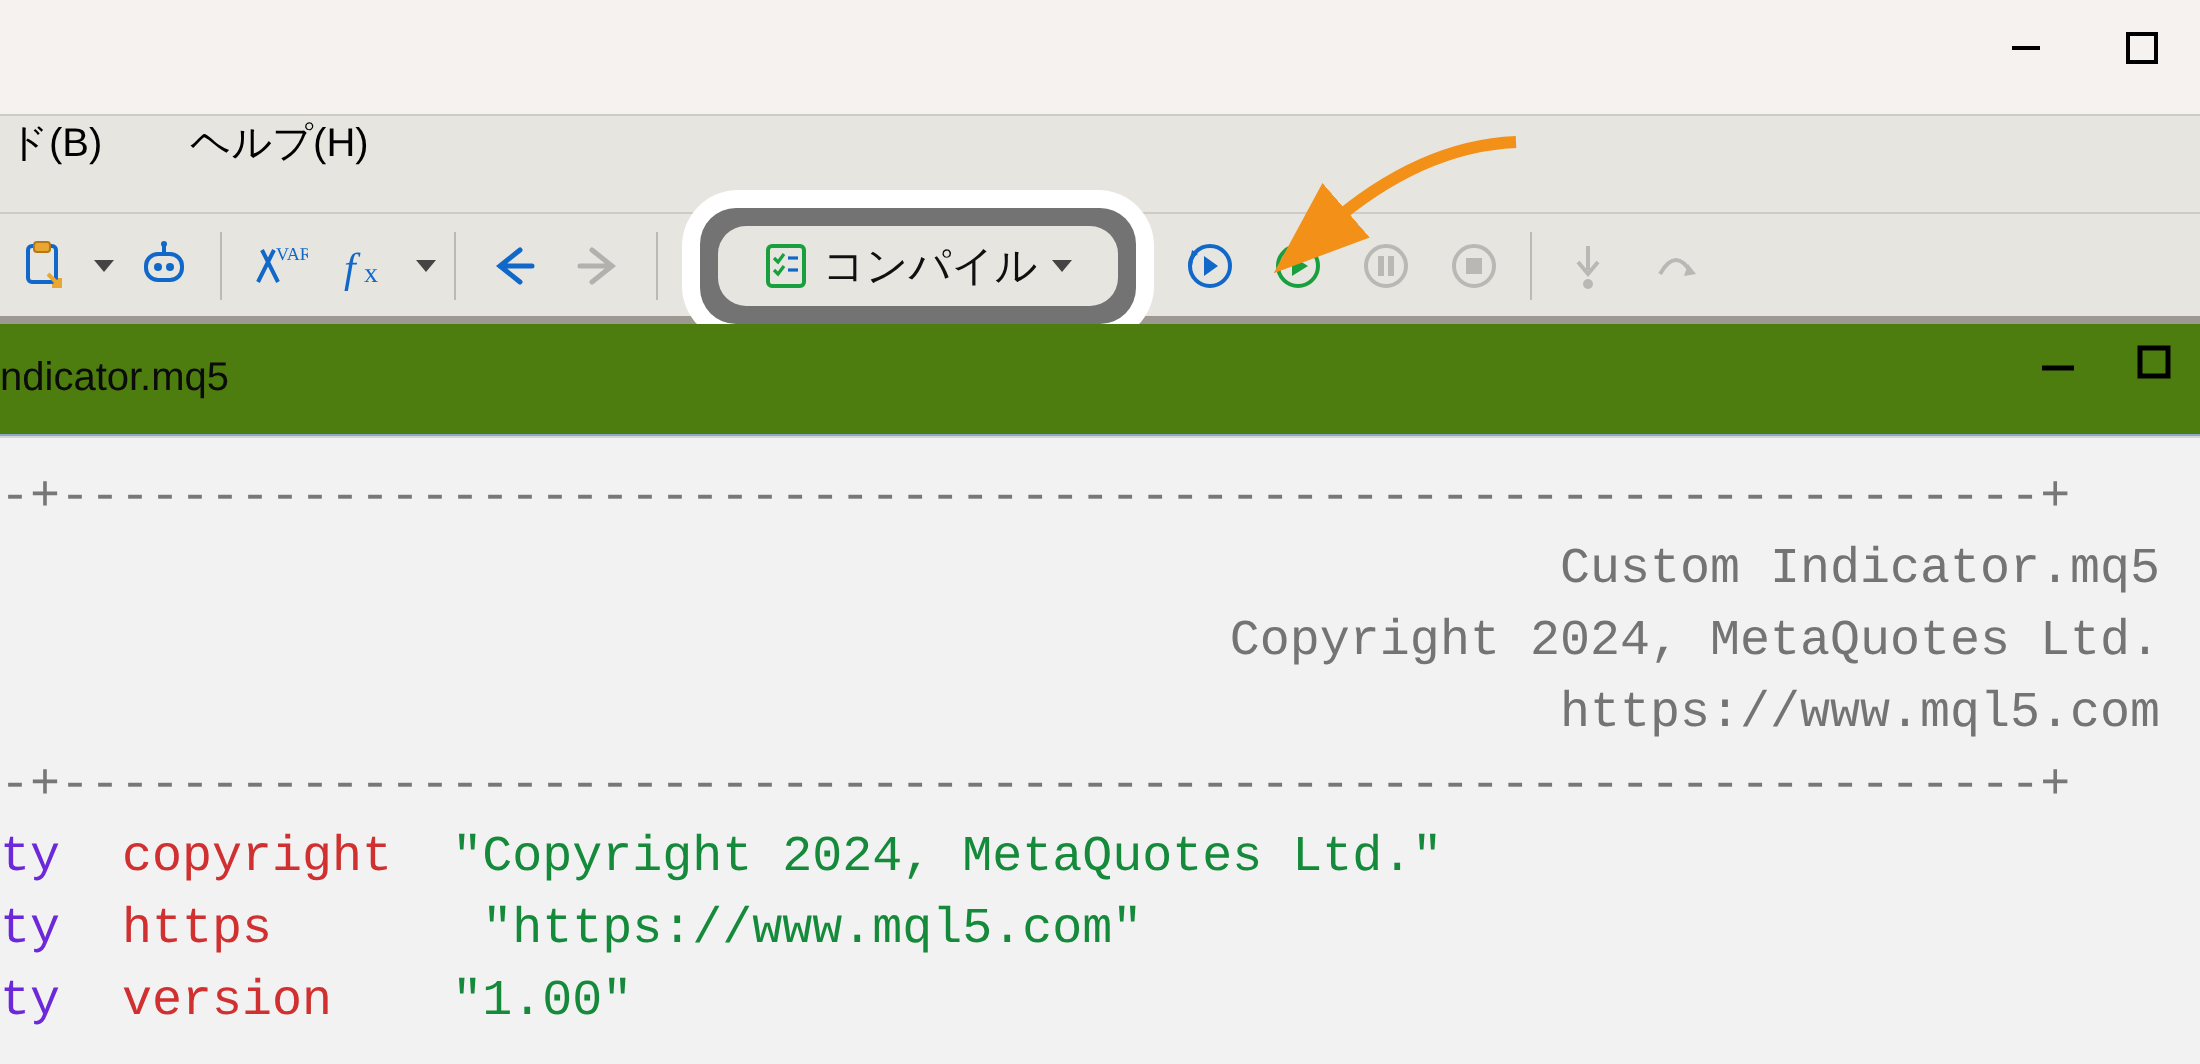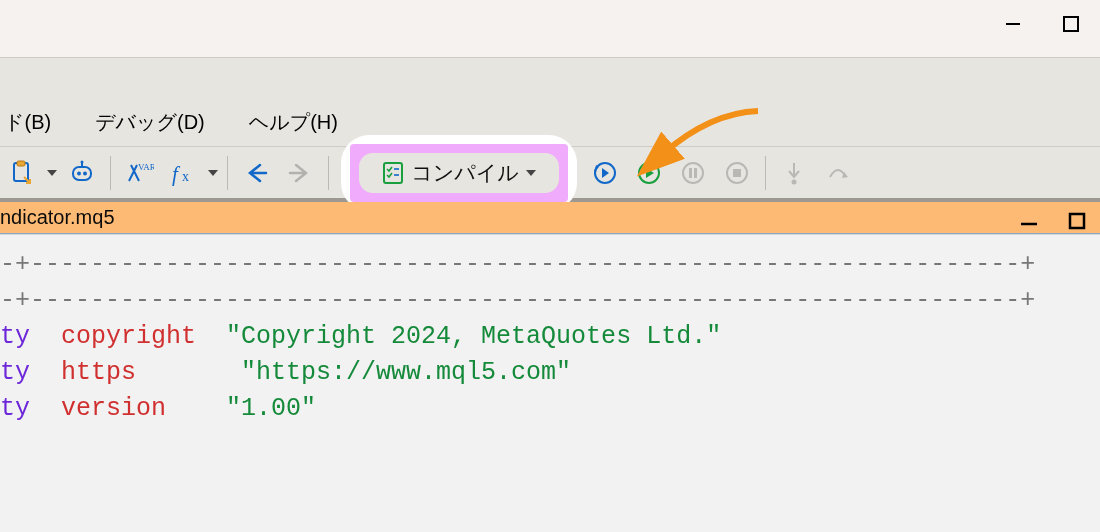--- a/index.html
+++ b/index.html
@@ -3,35 +3,35 @@
 <meta charset="utf-8">
 <style>
   * { margin:0; padding:0; box-sizing:border-box; }
   html,body { width:1100px; height:532px; overflow:hidden; font-family:"Segoe UI","Yu Gothic",sans-serif; background:#e7e5e0; }
   
   .titlebar { height:58px; background:#f5f2ef; border-bottom:1px solid #cfccc6; position:relative; }
   .wincontrols { position:absolute; right:0; top:0; display:flex; }
   .winbtn { width:58px; height:48px; display:flex; align-items:center; justify-content:center; }
   .winbtn svg { display:block; }
   
-  .menubar { height:48px; background:#e7e5e0; display:flex; align-items:center; font-size:20px; color:#000; padding-left:0; gap:0;margin-top:40px; }
+  .menubar { height:48px; background:#e7e5e0; display:flex; align-items:flex-start; font-size:20px; color:#000; padding-left:0; gap:0; }
   .menuitem { padding:0 4px; white-space:nowrap; }
   .menugaps { display:flex; gap:36px; }
   
   .toolbar { height:56px; background:#e7e5e0; border-top:1px solid #cfccc6; border-bottom:4px solid #9d9992; display:flex; align-items:center; position:relative; }
   .tbtn { width:44px; height:44px; display:flex; align-items:center; justify-content:center; color:#4d7c0f; }
   .tsep { width:1px; height:34px; background:#bdbab3; margin:0 6px; }
   .drop { width:16px; display:flex; align-items:center; justify-content:center; }
   .drop svg { display:block; }
   .compile-outer { width:236px; height:76px; background:#fff; border-radius:28px; display:flex; align-items:center; justify-content:center; margin:0 6px; position:relative; top:0; }
-  .compile-border { width:218px; height:58px; background:#f0abfc; border-radius:4px; display:flex; align-items:center; justify-content:center; }
+  .compile-border { width:218px; height:58px; background:#737373; border-radius:18px; display:flex; align-items:center; justify-content:center; }
   .compile-inner { width:200px; height:40px; background:#e7e5e0; border-radius:14px; display:flex; align-items:center; justify-content:center; gap:6px; padding:0 10px; }
   .compile-label { font-size:21px; color:#101010; white-space:nowrap; }
   
-  .tabbar { height:32px; background:#fdba74; border-bottom:1px solid #8aa9c8; display:flex; align-items:center; padding-left:0; position:relative; }
+  .tabbar { height:56px; background:#4d7c0f; border-bottom:1px solid #8aa9c8; display:flex; align-items:center; padding-left:0; position:relative; }
   .tabname { font-size:20px; color:#0b0b0b; padding-left:0; }
   .docctrls { position:absolute; right:6px; top:2px; display:flex; gap:14px; align-items:center; }
   .docbtn { width:34px; height:34px; display:flex; align-items:center; justify-content:center; }
   
   .editor { background:#f2f2f2; height:calc(532px - 58px - 48px - 56px - 38px); font-family:"Consolas","Courier New",monospace; font-size:25px; line-height:36px; color:#3a3a3a; overflow:hidden; position:relative; border-top:1px solid #d6d6d6;}
   .editor-inner { padding:0 12px 0 0; }
   .dashline { color:#777; letter-spacing:0; white-space:pre; overflow:hidden; }
   .cblock { text-align:right; color:#747474; padding-right:8px; }
   .cblock .cl { display:block; }
   .codeline { white-space:pre; }
@@ -56,21 +56,20 @@
       <svg width="18" height="18">
           <rect x="2" y="2" width="14" height="14" fill="none" stroke="#000" stroke-width="2"></rect>
         </svg>
     </div>
   </div>
 </div>
 
 <div class="menubar">
   <div class="menugaps">
     <span class="menuitem">ド(B)</span>
-    <span class="menuitem">デバッグ(D)</span>
     <span class="menuitem">ヘルプ(H)</span>
   </div>
 </div>
 
 <div class="toolbar">
   <div class="arrow-wrap">
     <svg width="110" height="70">
       <defs>
         <marker id="ah" markerWidth="10" markerHeight="10" refX="2" refY="3" orient="auto">
           <path d="M0,0 L0,6 L8,3 Z" fill="#f29018"></path>
@@ -214,18 +213,23 @@
           <rect x="2" y="2" width="14" height="14" fill="none" stroke="#000" stroke-width="2.5"></rect>
         </svg>
     </div>
   </div>
 </div>
 
 <div class="editor">
   <div class="editor-inner">
     <div style="height:12px"></div>
     <div class="dashline">-+------------------------------------------------------------------+</div>
+    <div class="cblock">
+      <span class="cl">Custom Indicator.mq5</span>
+      <span class="cl">Copyright 2024, MetaQuotes Ltd.</span>
+      <span class="cl">https://www.mql5.com</span>
+    </div>
     <div class="dashline">-+------------------------------------------------------------------+</div>
     <div class="codeline"><span class="ty">ty </span><span class="kw">copyright</span><span>  </span><span class="str">"Copyright 2024, MetaQuotes Ltd."</span></div>
     <div class="codeline"><span class="ty">ty </span><span class="kw">https</span><span>       </span><span class="str">"https://www.mql5.com"</span></div>
     <div class="codeline"><span class="ty">ty </span><span class="kw">version</span><span>    </span><span class="str">"1.00"</span></div>
   </div>
 </div>
 
 </body></html>

